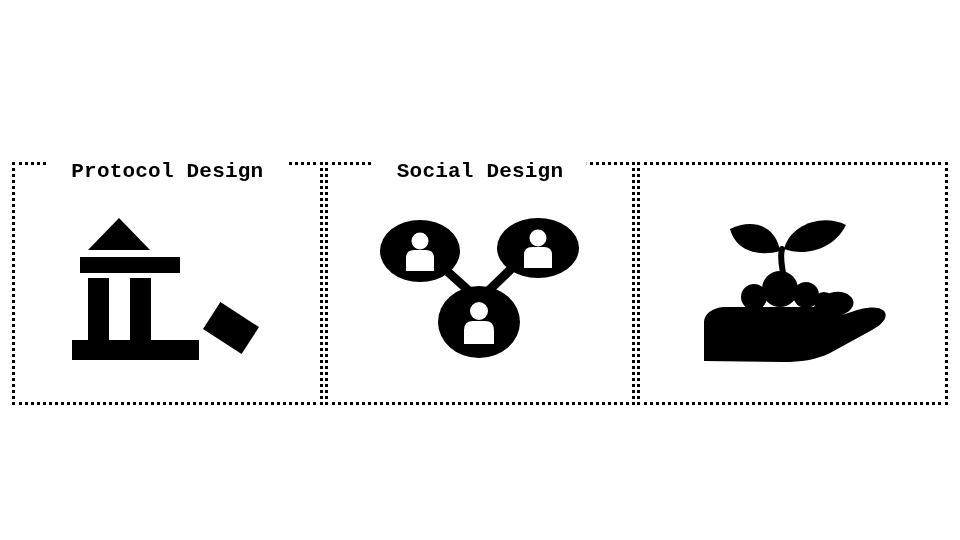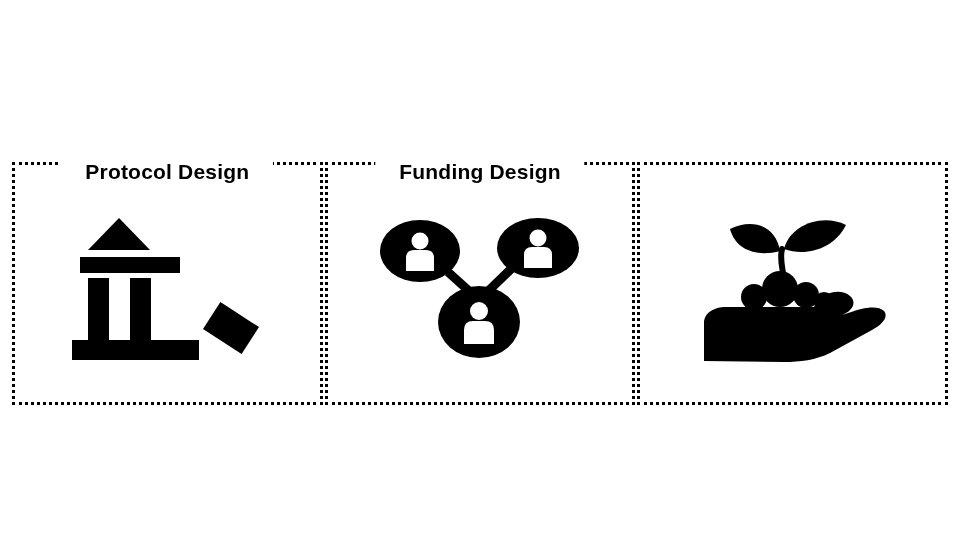--- a/index.html
+++ b/index.html
@@ -3,21 +3,21 @@
 <meta charset="utf-8">
 <style>
   html,body{margin:0;padding:0;}
   body{
     width:960px;height:540px;position:relative;overflow:hidden;
     background:var(--bg,#ffffff);
     font-family:"Liberation Sans","DejaVu Sans",sans-serif;
   }
   .panels-row{
     position:absolute;top:162px;left:12px;width:936px;height:243px;
-    display:flex;gap:2px;
+    display:flex;gap:2px;font-family:Liberation Mono, monospace;
   }
   .panel{
     position:relative;flex:1 1 0;box-sizing:border-box;
     border:3px dotted var(--border-color,#000);
   }
   .panel-title{
     position:absolute;top:-6px;left:50%;transform:translateX(-50%);
     line-height:26px;background:var(--bg,#ffffff);padding:0 24px;
     font-size:21px;font-weight:700;color:var(--title-color,#000);
     white-space:nowrap;letter-spacing:.2px;
@@ -45,21 +45,21 @@
         <rect x="8" y="41" width="100" height="16"></rect>
         <rect x="16" y="62" width="21" height="62"></rect>
         <rect x="58" y="62" width="21" height="62"></rect>
         <rect x="0" y="124" width="127" height="20"></rect>
         <rect x="136" y="96" width="46" height="32" transform="rotate(33 159 112)"></rect>
       </svg>
     </div>
   </div>
 
   <div class="panel">
-    <div class="panel-title">Funding Design</div>
+    <div class="panel-title">Social Design</div>
     <div class="icon-wrap">
       <svg width="200" height="142" viewBox="0 0 200 142" aria-hidden="true">
         <path class="stroke connector" d="M68 54 L99 82 M131 51 L99 82 M99 78 L99 94"></path>
         <ellipse cx="40" cy="33" rx="40" ry="31"></ellipse>
         <ellipse cx="158" cy="30" rx="41" ry="30"></ellipse>
         <ellipse cx="99" cy="104" rx="41" ry="36"></ellipse>
         <g class="knockout">
           <circle cx="40" cy="23" r="8.5"></circle>
           <path d="M26 53 L26 40 Q26 32 34 32 L46 32 Q54 32 54 40 L54 53 Z"></path>
           <circle cx="158" cy="20" r="8.5"></circle>

